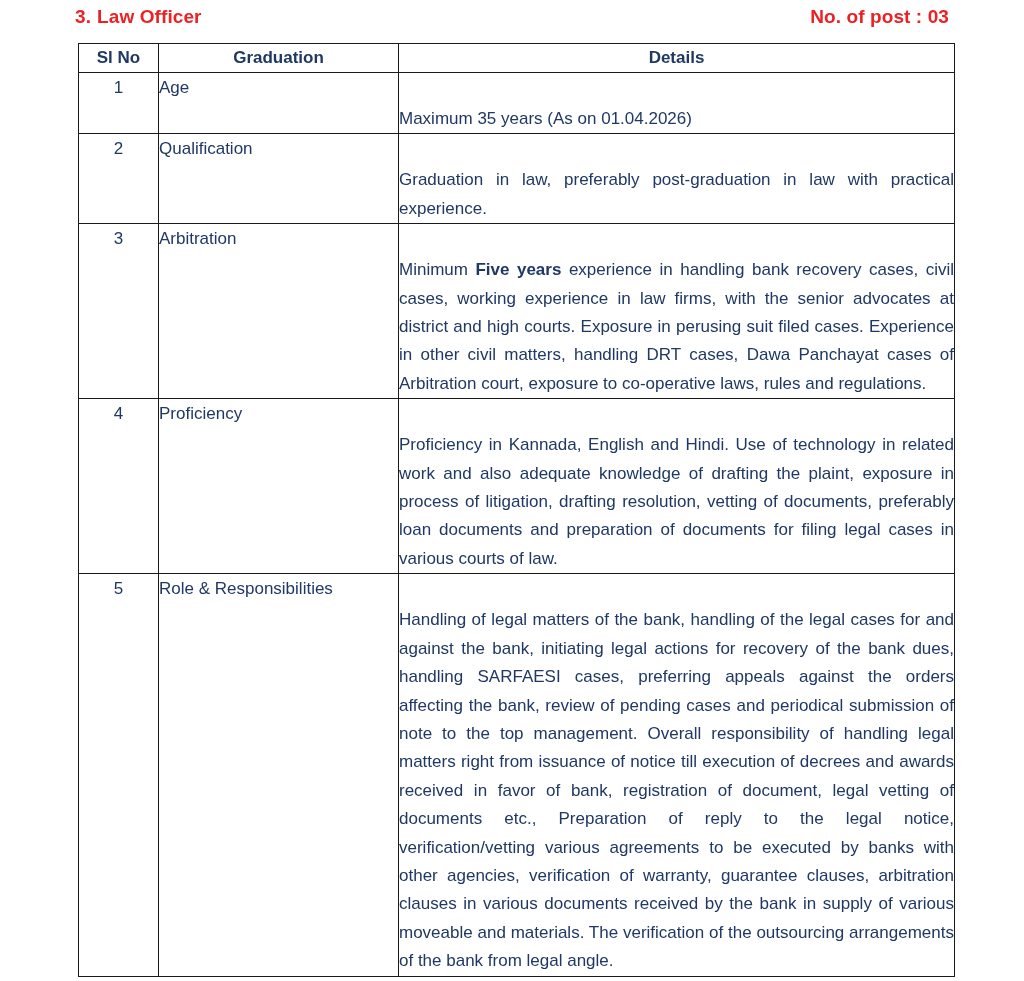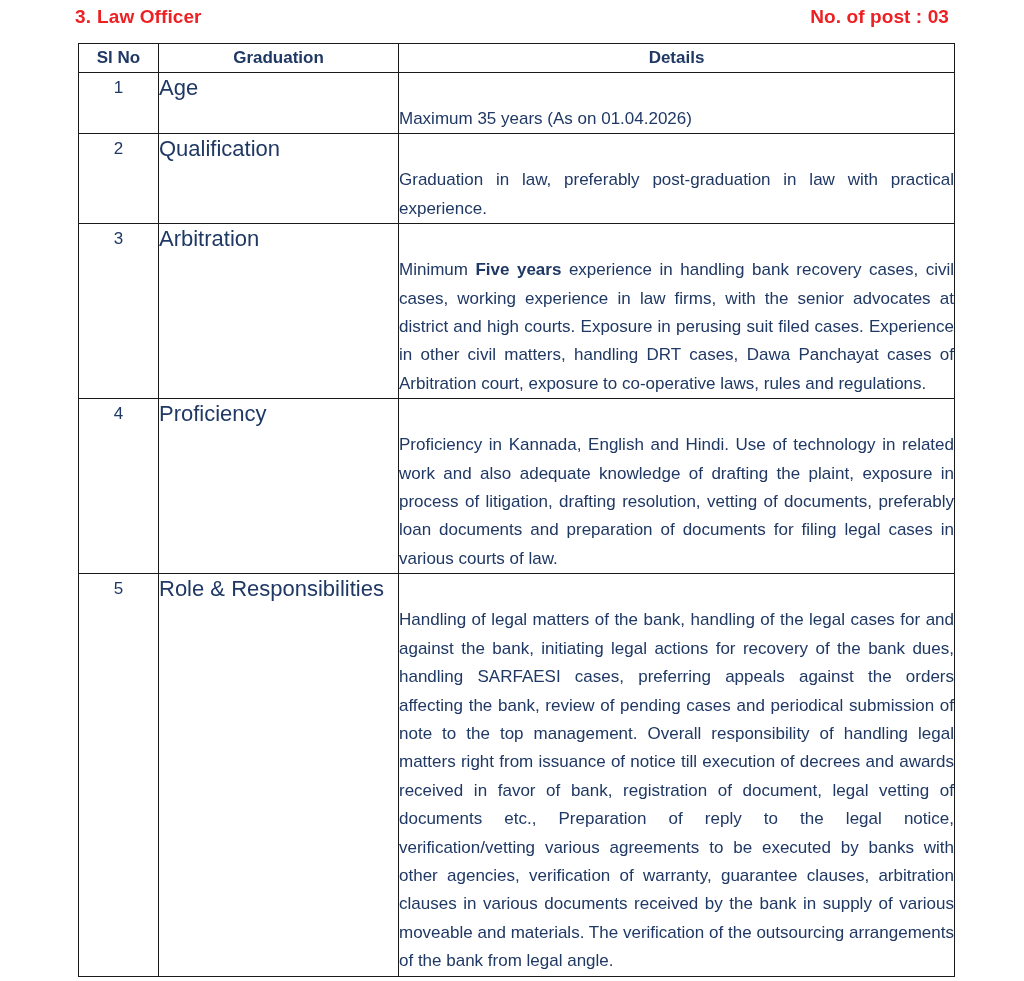--- a/index.html
+++ b/index.html
@@ -88,21 +88,21 @@
   }
 
   
   td.sl {
     text-align: center;
     font-size: 17px;
     line-height: 29px;
     padding-top: 1px;
   }
   td.part {
-    font-size: 22px;
+    font-size: 17px;
     line-height: 29px;
     padding: 1px 4px 2px 9px;
   }
   td.det {
     font-size: 17px;
     line-height: 28.4px;
     padding: 1px 9px 3px 9px;
     text-align: justify;
     text-align-last: left;
     hyphens: none;

